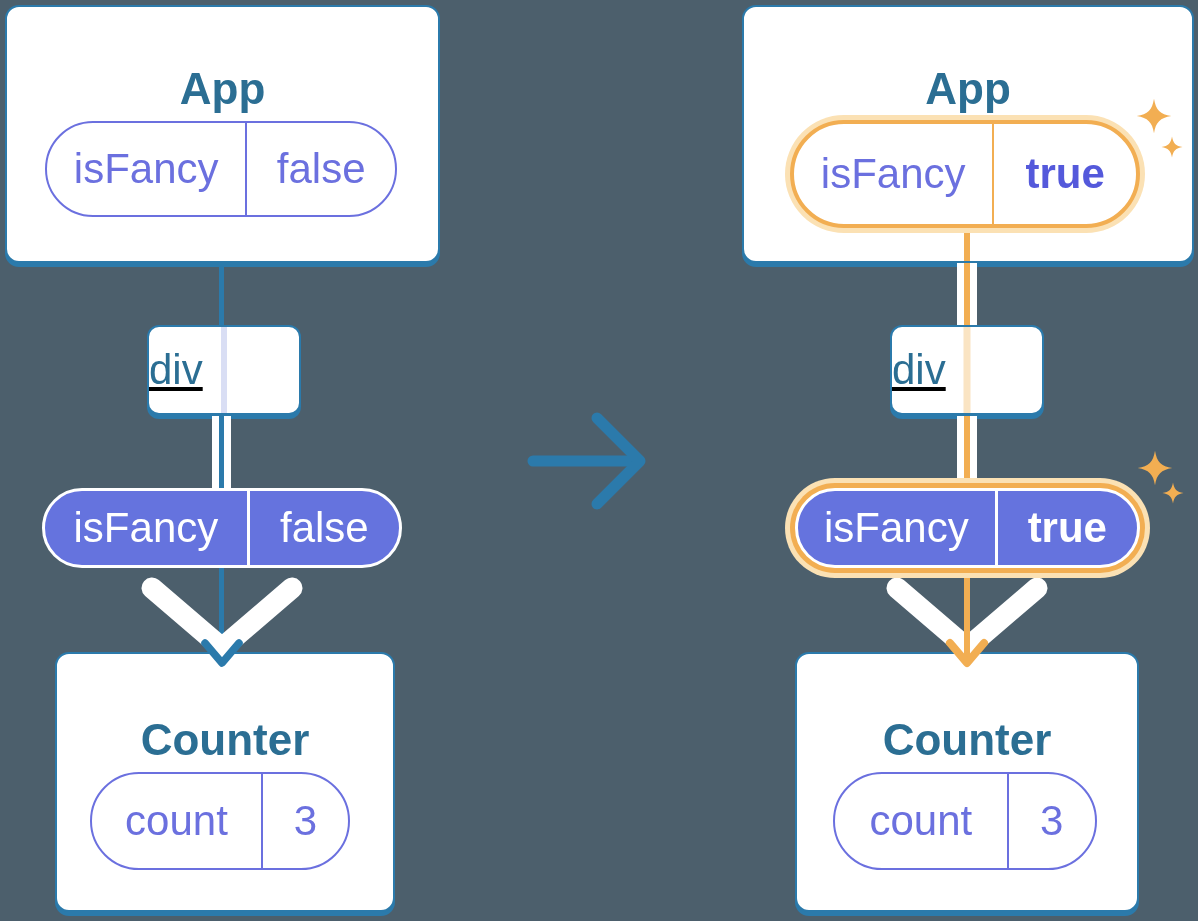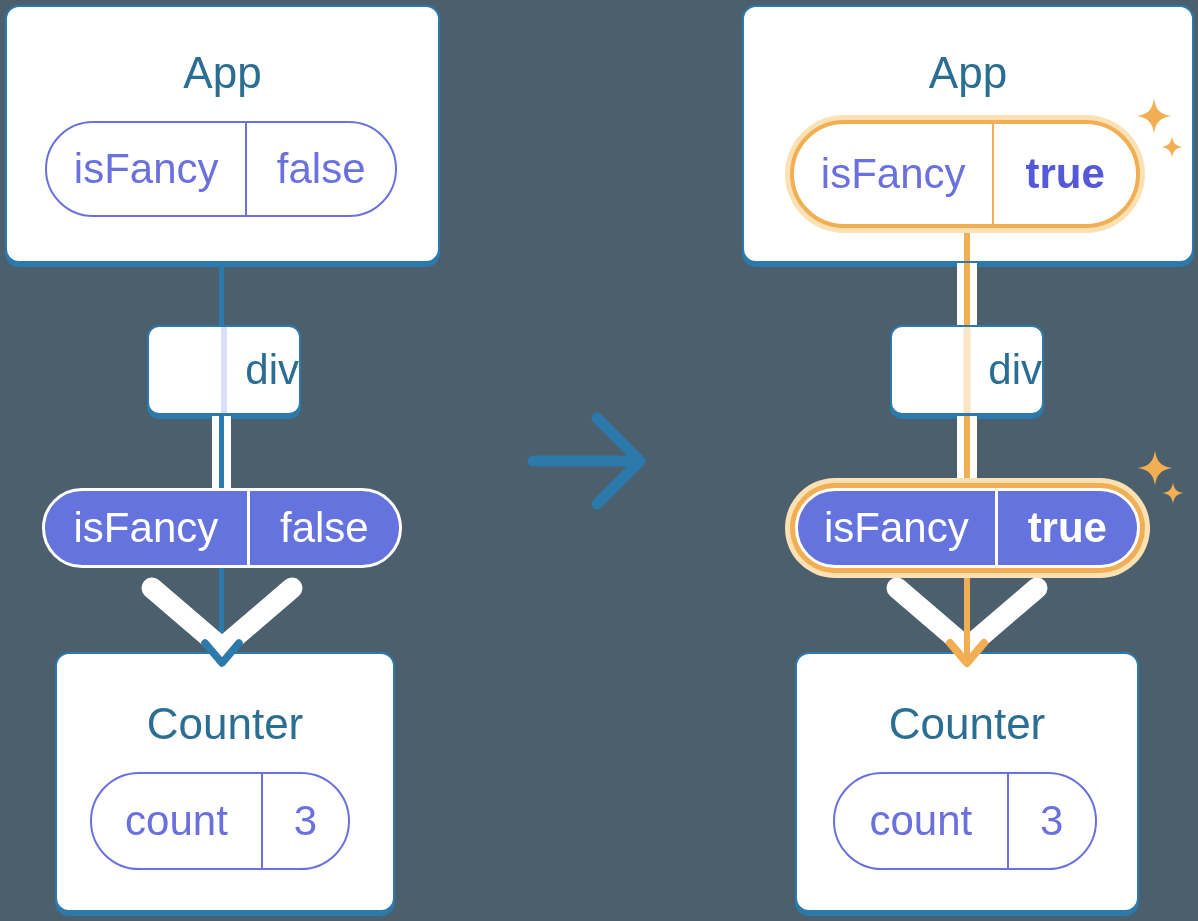--- a/index.html
+++ b/index.html
@@ -16,21 +16,21 @@
   }
   html,body{margin:0;padding:0;background:var(--bg);}
   .canvas{
     position:relative;width:1198px;height:921px;background:var(--bg);
     overflow:hidden;font-family:"Liberation Sans",sans-serif;
   }
   
   .card{position:absolute;background:#fff;border:2px solid var(--line);
         border-radius:14px;box-shadow:0 4px 0 var(--line);}
   .card-title{position:absolute;left:0;right:0;text-align:center;
-        font-size:44px;font-weight:400;color:var(--title);line-height:1;}
+        font-size:44px;font-weight:700;color:var(--title);line-height:1;margin-top:16px;}
   
   .wpill{position:absolute;display:flex;background:#fff;border:2px solid var(--purple);
         border-radius:999px;color:var(--purple);font-size:42px;box-sizing:border-box;}
   .wpill .k{display:flex;align-items:center;justify-content:center;
         border-right:2px solid var(--purple);}
   .wpill .v{display:flex;align-items:center;justify-content:center;flex:1;}
   
   .ppill{position:absolute;display:flex;background:var(--purple-fill);border:3px solid #fff;
         border-radius:999px;color:#fff;font-size:42px;box-sizing:border-box;}
   .ppill .k{display:flex;align-items:center;justify-content:center;border-right:3px solid #fff;}
@@ -43,21 +43,21 @@
   .fancy-p .v{font-weight:700;}
   
   .vline{position:absolute;}
   .pipe{position:absolute;display:flex;}
   .pipe i{display:block;height:100%;}
   .pipe .w{width:7px;background:#fff;}
   .pipe .c-blue{width:5px;background:var(--line);}
   .pipe .c-orange{width:6px;background:var(--orange);}
   .div-node{position:absolute;background:#fff;border:2px solid var(--line);
         border-radius:12px;box-shadow:0 4px 0 var(--line);
-        display:flex;align-items:center;justify-content:flex-end;}
+        display:flex;align-items:center;justify-content:flex-start;text-decoration:underline;}
   .div-node .thread{position:absolute;top:0;bottom:0;left:50%;transform:translateX(-50%);}
   .div-node .lbl{position:relative;font-size:42px;color:var(--title);font-weight:500;}
   svg{position:absolute;overflow:visible;}
 </style>
 </head>
 <body>
 
 <div class="canvas">
 
   <div>

